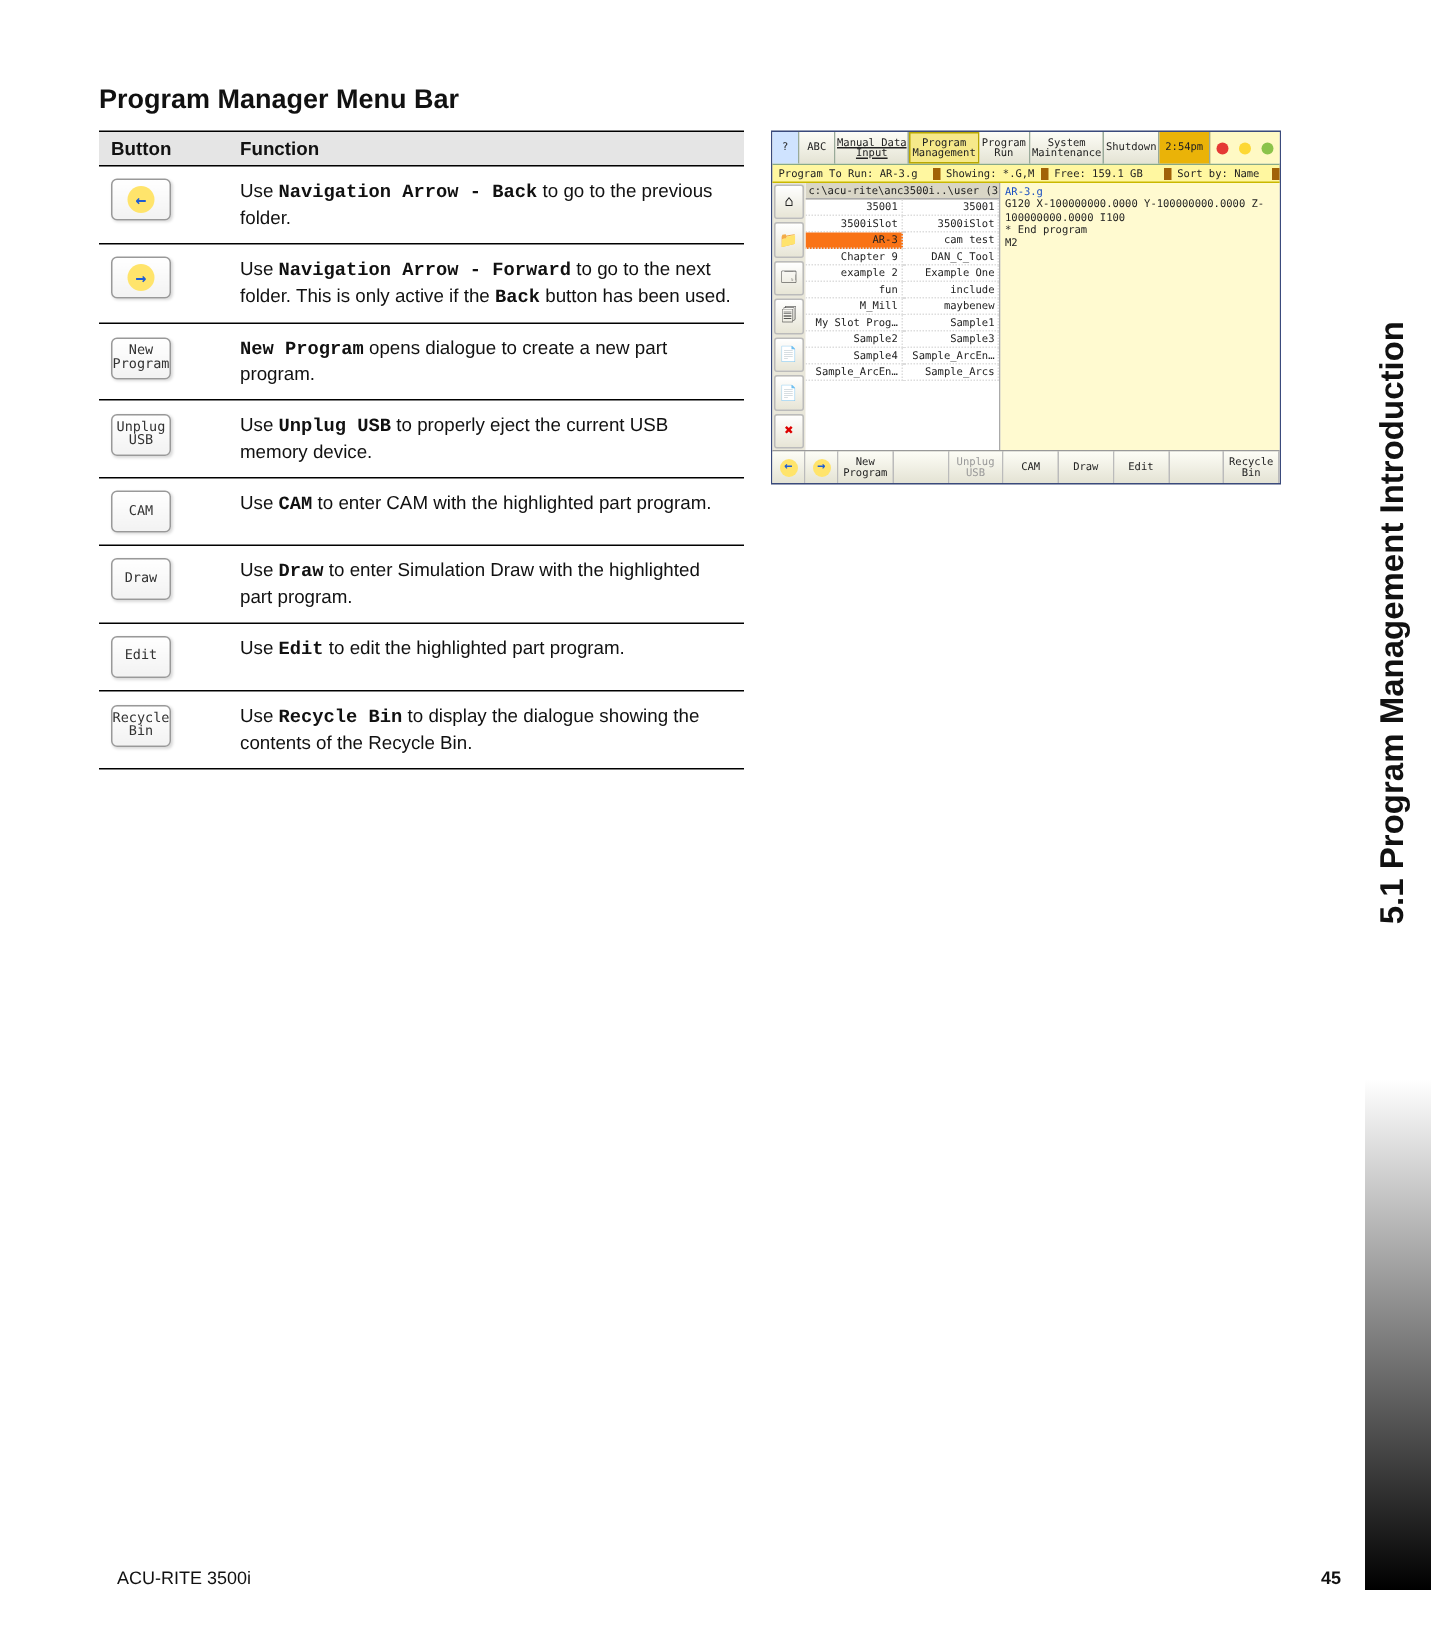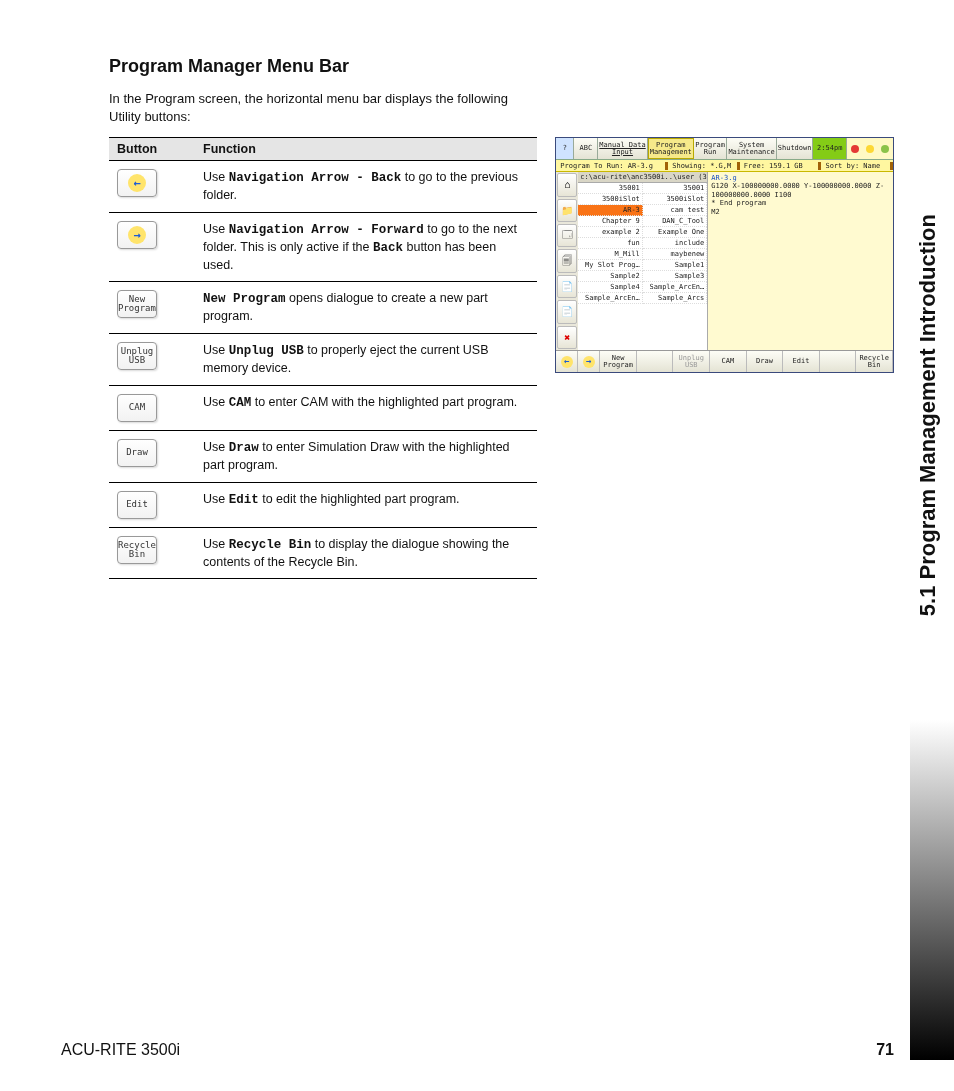--- a/index.html
+++ b/index.html
@@ -10,21 +10,21 @@
     width: 954px;
     height: 1091px;
     position: relative;
     font-size: 13px;
     color: #111;
   }
   .page {
     position: relative;
     width: 100%;
     height: 100%;
-    padding: 56px 60px 40px 109px;
+    padding: 56px 60px 40px 66px;
   }
   .side-title {
     position: absolute;
     right: 6px;
     top: 40px;
     bottom: 300px;
     width: 40px;
     display: flex;
     align-items: center;
     justify-content: center;
@@ -110,21 +110,21 @@
     text-align: center; padding: 1px 1px; line-height: 1;
     background: linear-gradient(#fdfdf6,#e4e3d4);
   }
   .shot .topbar .tbtn.sel { background: #f6e98a; border: 1px solid #b8a800; }
   .shot .topbar .lights {
     width: 46px; display: flex; align-items: center; justify-content: space-around;
     background: #fff9c4;
   }
   .shot .topbar .lights span { width: 8px; height: 8px; border-radius: 50%; }
   .shot .statusrow { display:flex; background:#fff7a0; border-bottom:1px solid #c9b800; height:12px; align-items:center; }
-  .shot .statusrow > div { padding: 0 4px; border-right:3px solid #a16207; white-space:nowrap; overflow:hidden; }
+  .shot .statusrow > div { padding: 0 4px; border-right:5px solid #a16207; white-space:nowrap; overflow:hidden; }
   .shot .body { display:flex; height:178px; background:#eae7e0; }
   .shot .sidebar { width:22px; background:#e9e7da; display:flex; flex-direction:column; }
   .shot .sidebar .sbtn { flex:1; border:1px solid #bbb; margin:1px; border-radius:2px; background:linear-gradient(#fff,#e7e5d6); display:flex;align-items:center;justify-content:center; font-size:10px;}
   .shot .sidebar .sbtn.red { color:#d00; font-weight:bold; }
   .shot .main { flex:1; display:flex; }
   .shot .filecols { width:130px; background:#fff; border-right:1px solid #aaa; overflow:hidden; }
   .shot .filecols .hdr { background:#d9d6c6; padding:1px 2px; border-bottom:1px solid #aaa; white-space:nowrap; overflow:hidden;}
   .shot .filecols .row { padding:1px 2px; border-bottom:1px dotted #ddd; white-space:nowrap; overflow:hidden;}
   .shot .filecols .row.sel { background:#f97316; }
   .shot .filecols .grid { display:grid; grid-template-columns: 1fr 1fr; }
@@ -136,32 +136,31 @@
     text-align:center; background:linear-gradient(#fdfdf6,#e4e3d4); line-height:1;
   }
   .shot .botbar .bbtn.dis { color:#999; }
   .shot .botbar .bbtn .circ {
     width:12px;height:12px;border-radius:50%;background:#ffe46b;
     display:flex;align-items:center;justify-content:center;color:#1e5dd3;font-weight:bold;font-size:9px;
   }
 
   .footer {
     position: absolute;
-    left: 61px; right: 60px; bottom: 32px;
+    left: 78px; right: 60px; bottom: 32px;
     display: flex; justify-content: space-between;
-    font-size: 16px;
+    font-size: 12px;
   }
   .footer .pn { font-weight: 700; }
 </style>
 </head>
 <body>
 
 <div class="page">
   <h2 class="heading">Program Manager Menu Bar</h2>
-  <p class="intro">In the Program screen, the horizontal menu bar displays the following Utility buttons:</p>
 
   <div class="two-col">
     <div class="left-col">
       <table class="buttons">
         <thead>
           <tr>
             <th>Button</th>
             <th>Function</th>
           </tr>
         </thead>
@@ -214,21 +213,21 @@
         <div class="tbtn" style="max-width:18px;background:#cfe3ff">?</div>
         <div class="tbtn" style="max-width:24px">ABC</div>
         <div class="tbtn" style="white-space: pre; text-decoration: underline;">Manual Data
 Input</div>
         <div class="tbtn sel" style="white-space: pre;">Program
 Management</div>
         <div class="tbtn">Program Run</div>
         <div class="tbtn" style="white-space: pre; text-align: center;">System
 Maintenance</div>
         <div class="tbtn">Shutdown</div>
-        <div class="tbtn" style="max-width:34px;background:#84cc16">2:54pm</div>
+        <div class="tbtn" style="max-width:34px;background:#eab308">2:54pm</div>
         <div class="lights">
           <span style="background:#e53935"></span>
             <span style="background:#fdd835"></span>
             <span style="background:#8bc34a"></span>
         </div>
       </div>
       <div class="statusrow">
         <div style="flex:2"><span>Program To Run:</span> <span>AR-3.g</span></div>
         <div style="flex:1.2">Showing: *.G,M</div>
         <div style="flex:1.4">Free: 159.1 GB</div>
@@ -302,15 +301,15 @@
     </div>
   </div>
 
   <div class="side-title">
     <span>5.1 Program Management Introduction</span>
   </div>
   <div class="side-grad"></div>
 
   <div class="footer">
     <span>ACU-RITE 3500i</span>
-    <span class="pn">71</span>
+    <span class="pn">45</span>
   </div>
 </div>
 
 </body></html>

